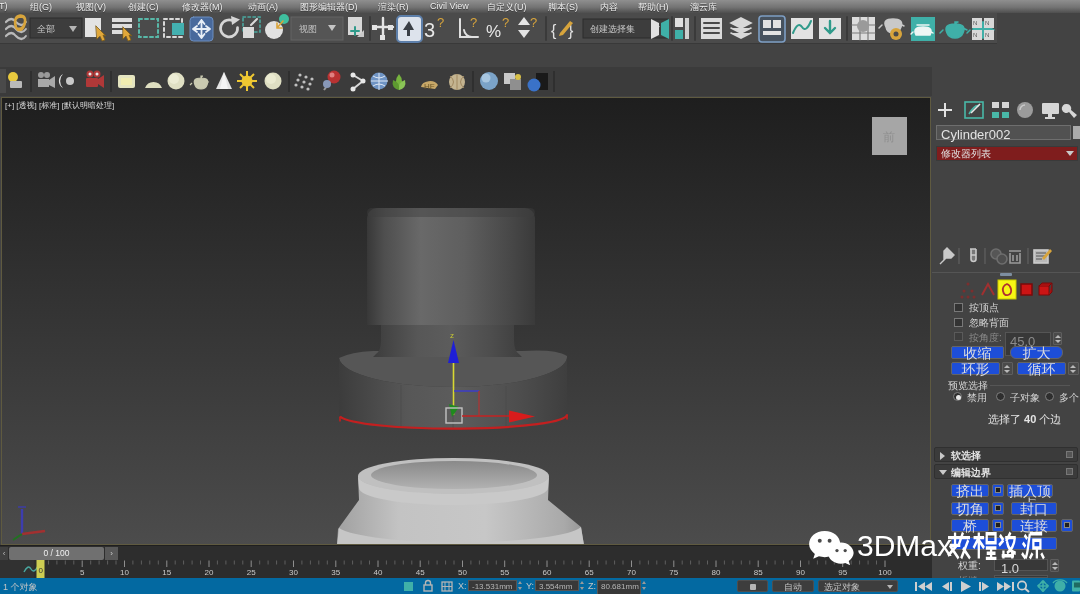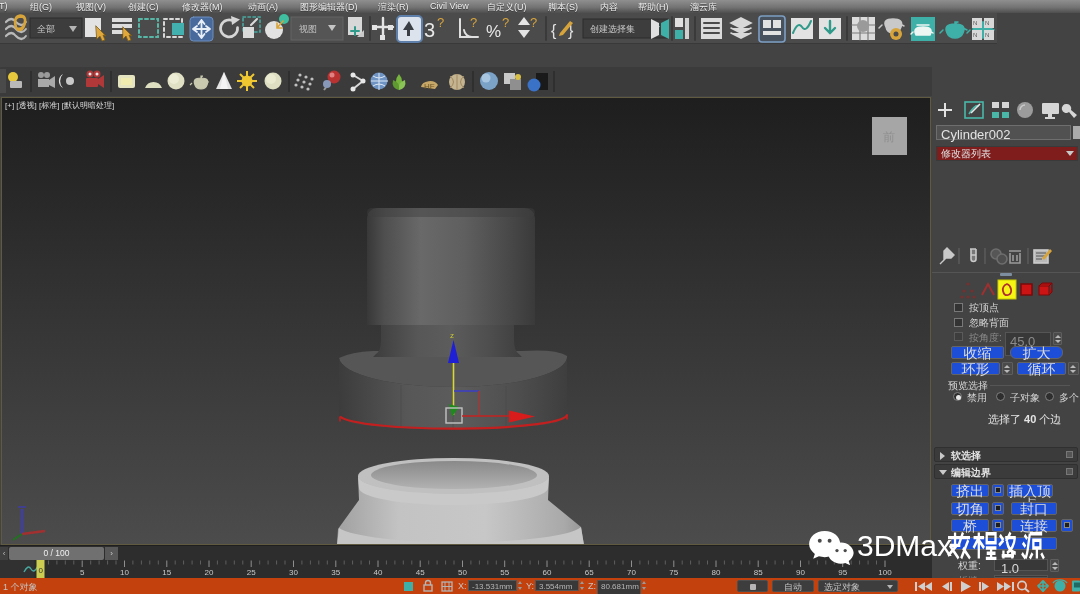--- a/index.html
+++ b/index.html
@@ -10,21 +10,21 @@
 #toolbar1{left:0;top:13px;width:1080px;height:31px;background:#4b4b4b;border-bottom:1px solid #393939;}
 #promptrow{left:0;top:44px;width:1080px;height:23px;background:#303030;color:#c9c9c9;font-size:11px;line-height:22px;padding-left:2px;}
 #toolbar2{left:0;top:67px;width:932px;height:29px;background:#3b3b3b;}
 #rightgap{left:932px;top:44px;width:148px;height:52px;background:#434343;}
 #viewport{left:1px;top:97px;width:930px;height:448px;background:linear-gradient(#1e1e1e,#4c4c4c);}
 #vplabel{left:5px;top:100px;color:#d8d8d8;font-size:8px;letter-spacing:0px;}
 #viewcube{left:872px;top:117px;width:35px;height:38px;background:#a6a6a6;}
 #panel{left:932px;top:96px;width:148px;height:482px;background:#434343;color:#d6d6d6;font-size:10px;}
 #timeslider{left:0;top:545px;width:932px;height:15px;background:#2d2d2d;border-top:1px solid #1f1f1f;}
 #ruler{left:0;top:560px;width:932px;height:18px;background:#2c2c2c;}
-#statusbar{left:0;top:578px;width:1080px;height:16px;background:#c2410c;color:#c5c5c5;font-size:9px;}
+#statusbar{left:0;top:578px;width:1080px;height:16px;background:#0369a1;color:#c5c5c5;font-size:9px;}
 .btn{position:absolute;background:#1d4ed8;border:1px solid #646464;border-radius:2px;color:#dcdcdc;font-size:14px;text-align:center;}
 .fld{position:absolute;background:#383838;border:1px solid #555;color:#b5b5b5;font-size:13px;}
 .dim{color:#8a8a8a;}
 .sp{position:absolute;width:9px;height:13px;background:#4a4a4a;border:1px solid #5e5e5e;border-radius:1px;}
 .sp b,.sp i{position:absolute;left:1px;width:0;height:0;border-left:3px solid transparent;border-right:3px solid transparent;}
 .sp b{top:1.5px;border-bottom:3.5px solid #b9b9b9;}
 .sp i{bottom:1.5px;border-top:3.5px solid #b9b9b9;}
 .sps{position:absolute;width:6px;height:11px;}
 .sps b,.sps i{position:absolute;left:0;width:0;height:0;border-left:2.5px solid transparent;border-right:2.5px solid transparent;}
 .sps b{top:1px;border-bottom:3px solid #9a9a9a;}

